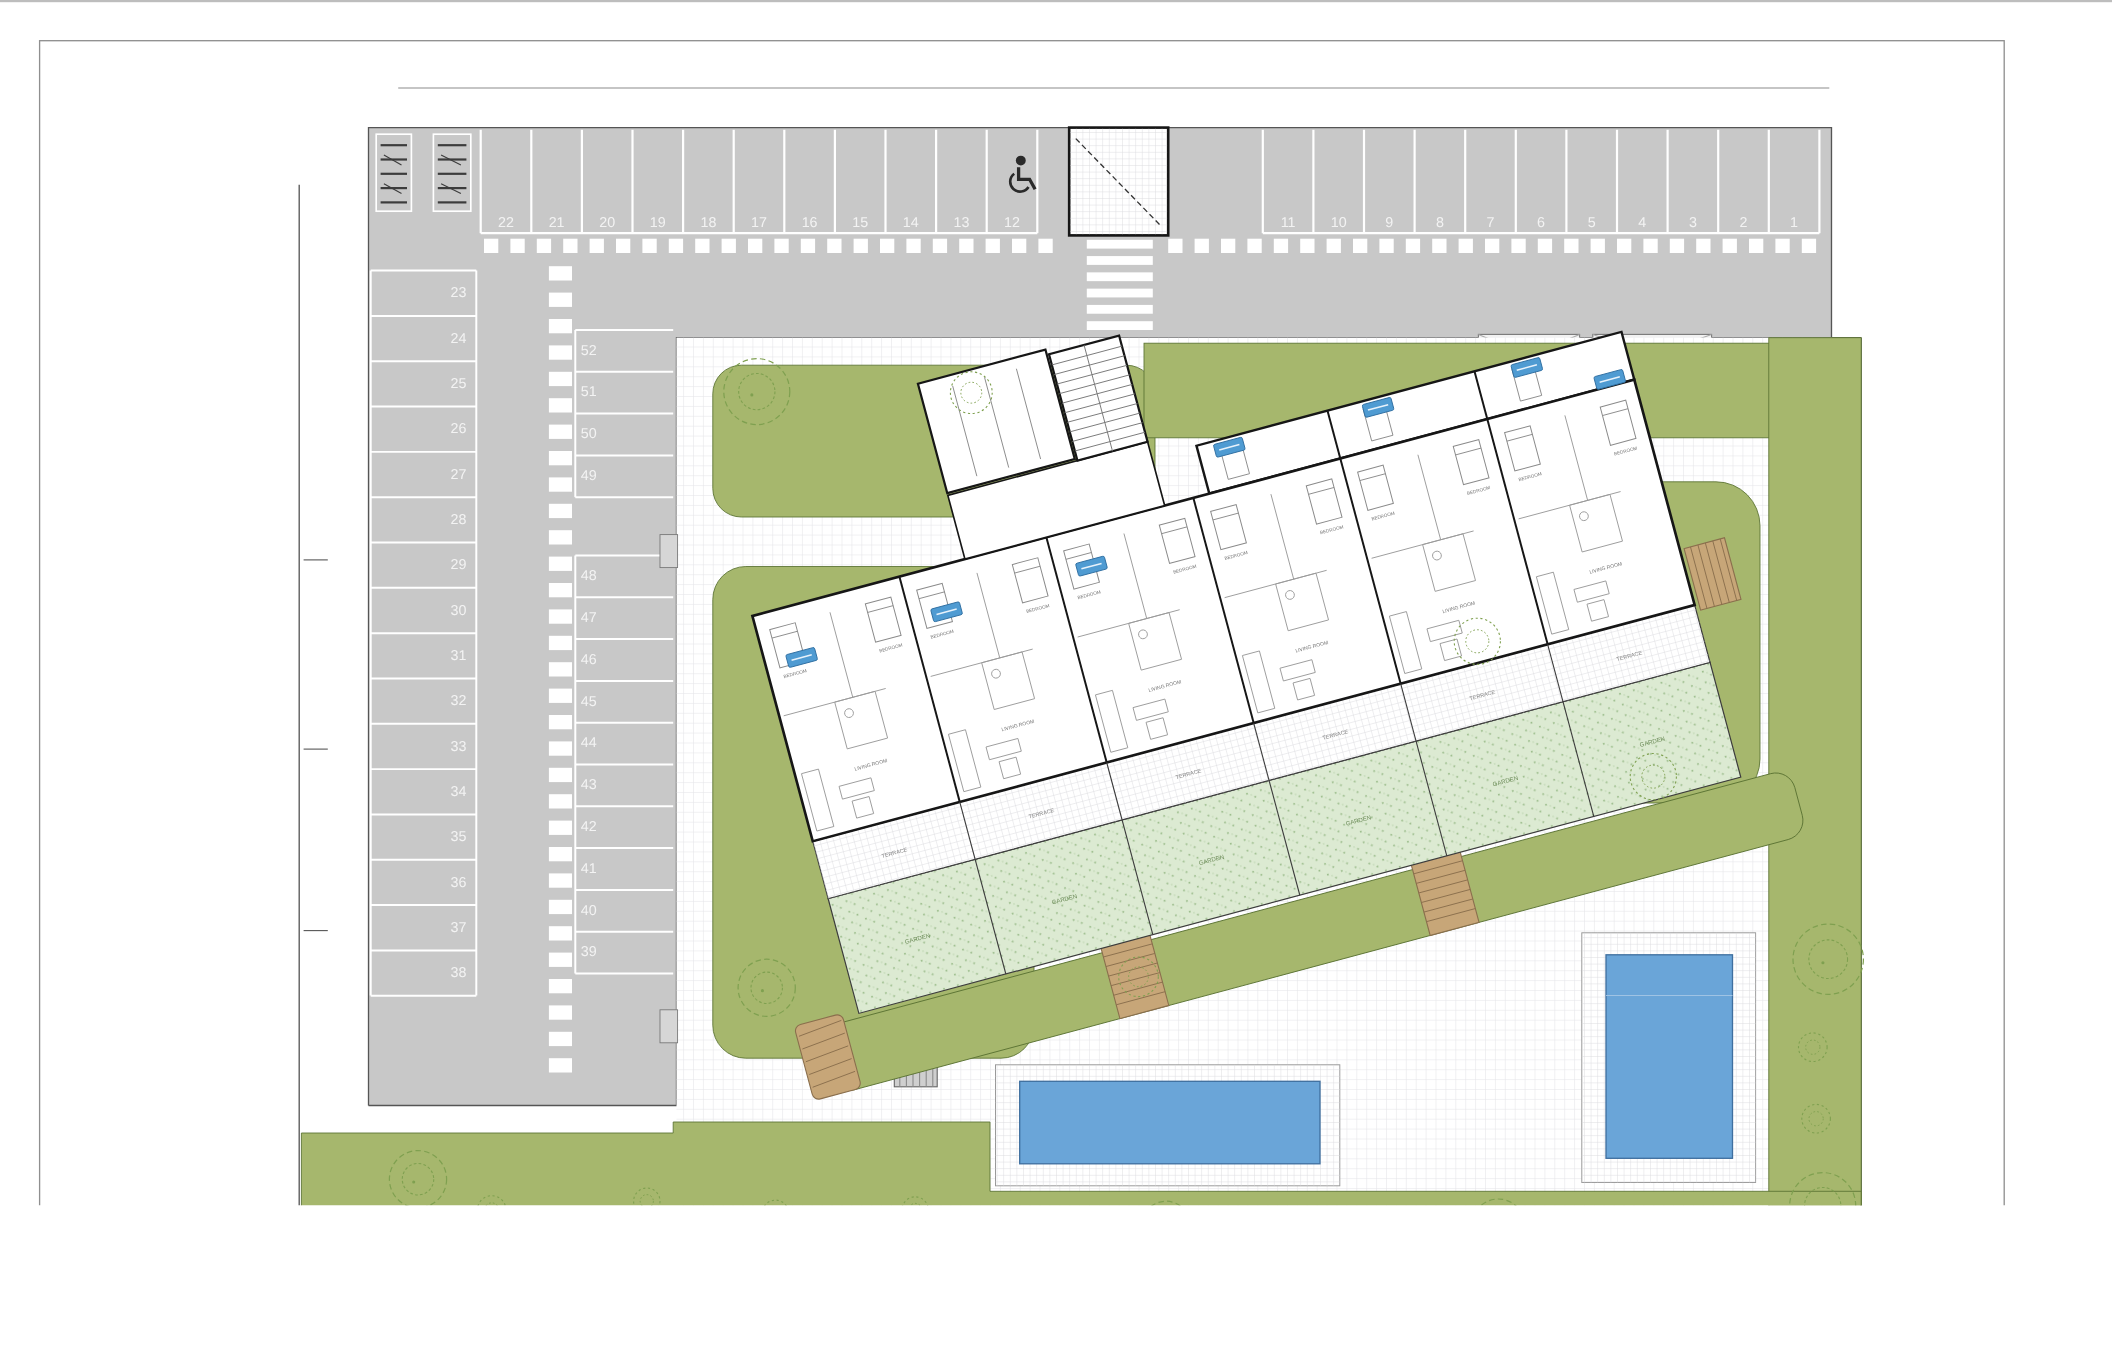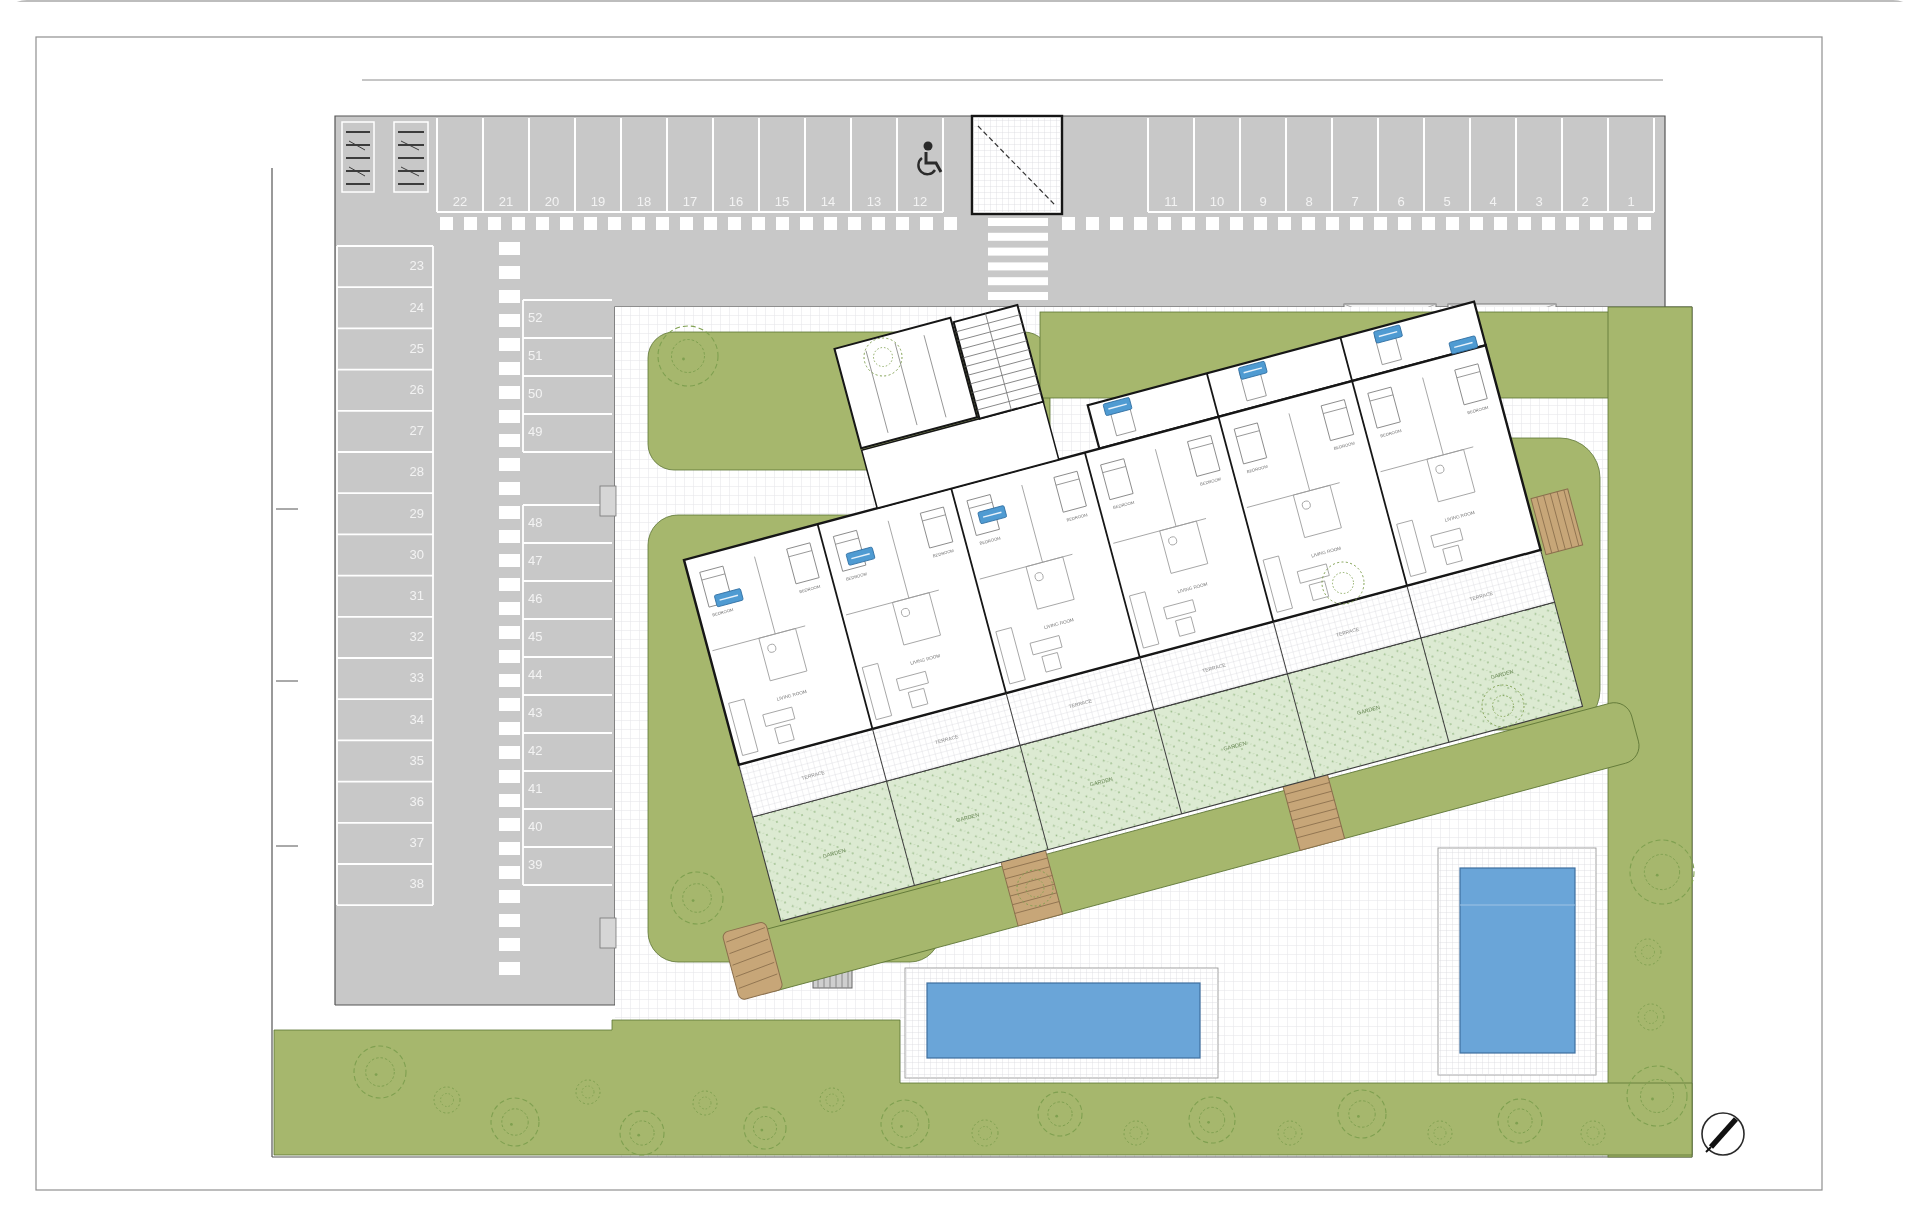--- a/index.html
+++ b/index.html
@@ -1,17 +1,17 @@
 <!DOCTYPE html>
 <html><head>
 <meta charset="utf-8">
 <style>
   html,body{margin:0;padding:0;background:#ffffff;}
-  #page{position:relative;width:1920px;height:1228px;background:#fff;overflow:hidden;
-        font-family:"Liberation Sans",sans-serif;border-radius:27px;}
+  #page{position:relative;width:1920px;height:1096px;background:#fff;overflow:hidden;
+        font-family:"Liberation Sans",sans-serif;}
   svg text{font-family:"Liberation Sans",sans-serif;}
 </style>
 </head>
 <body>
 
 <div id="page">
   <svg id="plan" width="1920" height="1228" viewBox="0 0 1920 1228">
     <defs>
       <pattern id="grid" width="9" height="9" patternUnits="userSpaceOnUse">
         <path d="M9 0H0V9" fill="none" stroke="#e4e4e8" stroke-width="1"></path>

